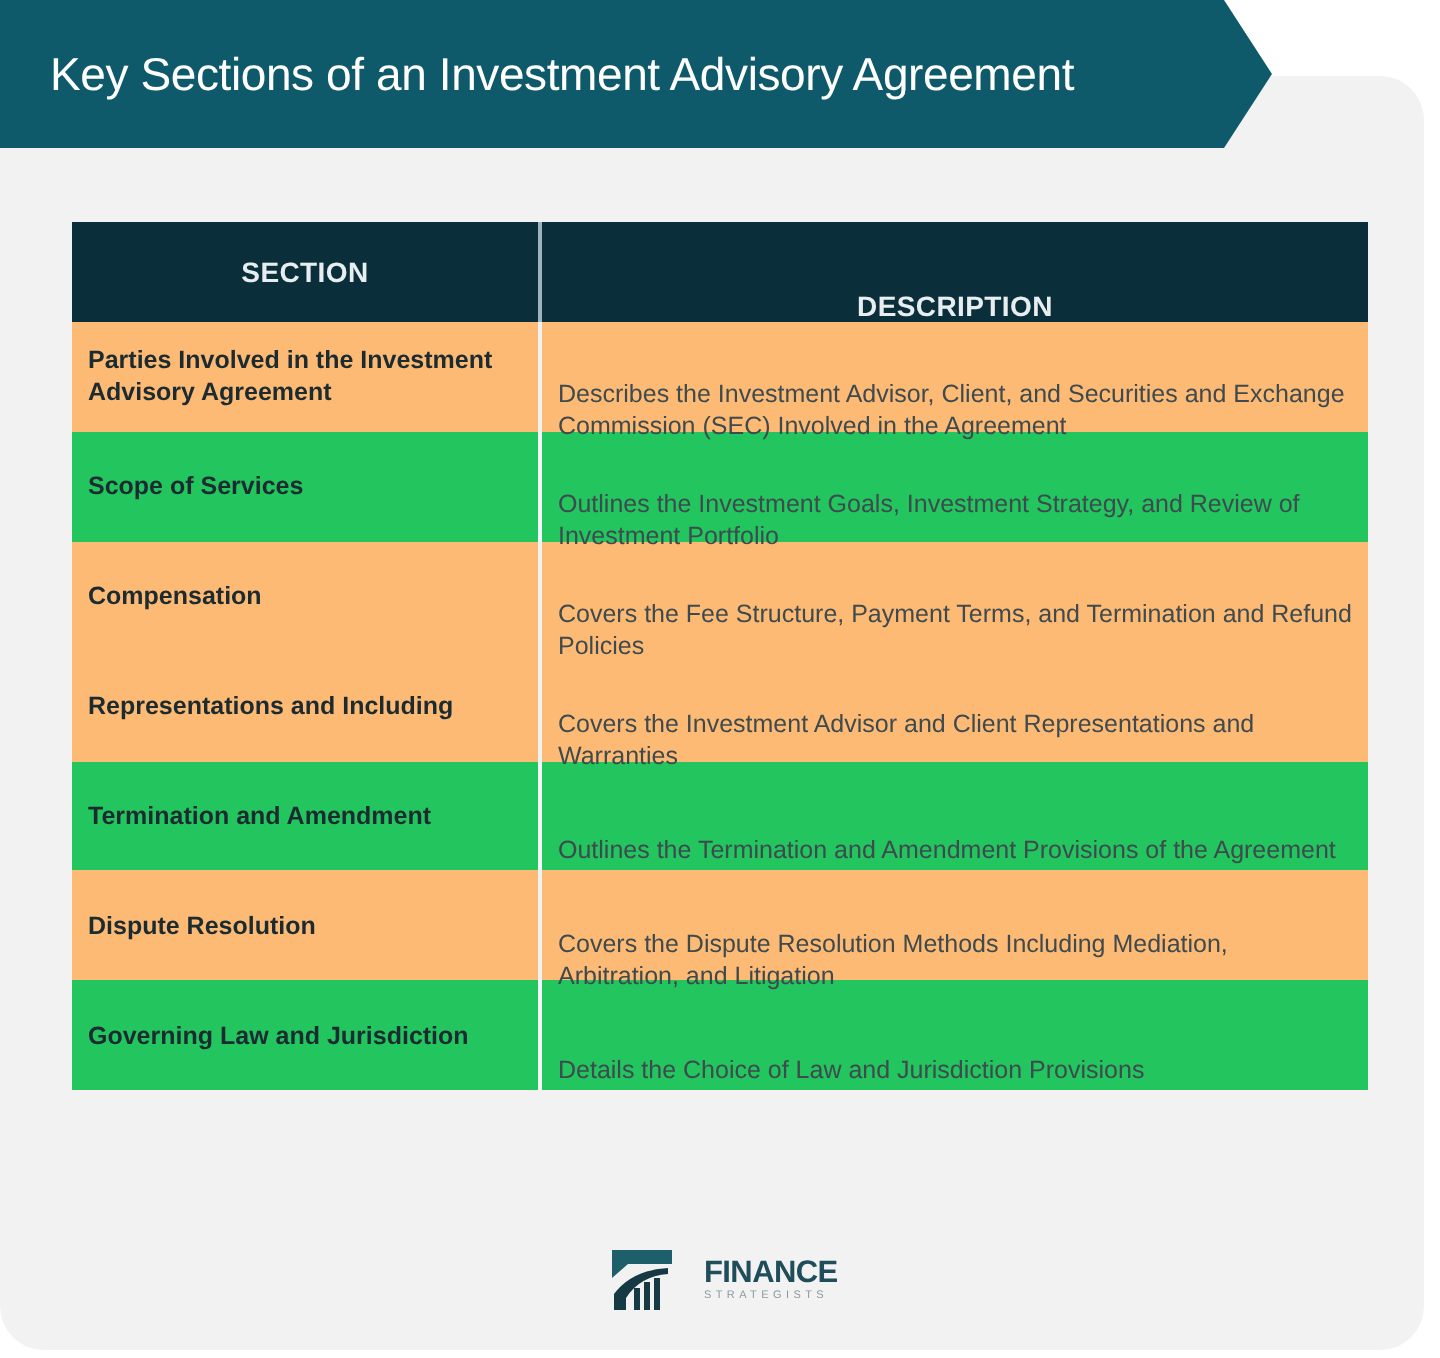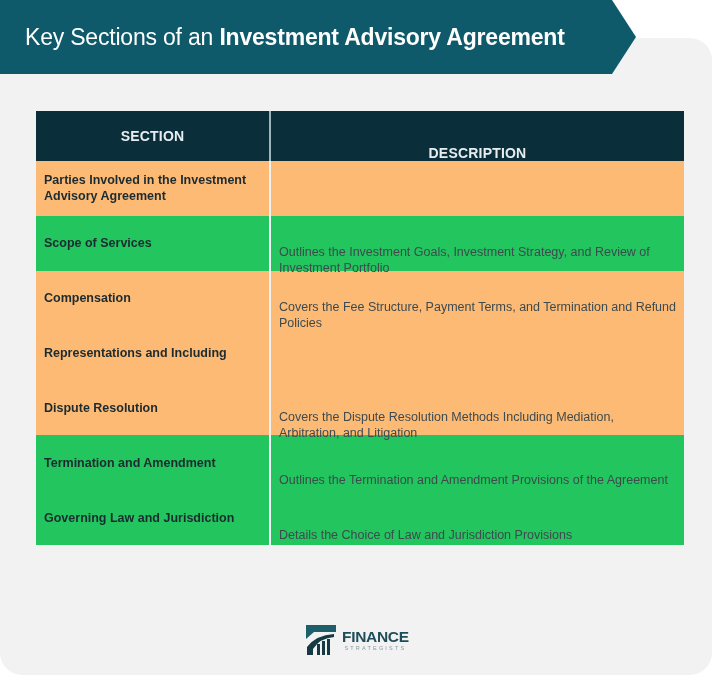--- a/index.html
+++ b/index.html
@@ -13,21 +13,21 @@
     background: #f2f2f2; border-radius: 0 22px 22px 22px;
   }
   .banner {
     position: absolute; left: 0; top: 0; width: 636px; height: 74px;
   }
   .banner svg { position: absolute; left: 0; top: 0; }
   .banner-title {
     position: absolute; left: 25px; top: 0; height: 74px; line-height: 74px;
     color: #ffffff; font-size: 23px; white-space: nowrap; letter-spacing: -0.2px;
   }
-  .banner-title .bold { font-weight: bold; }
+  .banner-title .bold { font-weight: normal; }
   .table {
     position: absolute; left: 36px; top: 111px; width: 648px;
     border-collapse: collapse;
   }
   .thead { display: flex; height: 50px; background: #0a2f3a; }
   .th {
     color: #e8eef0; font-weight: bold; font-size: 14px; display: flex;
     align-items: center; justify-content: center; letter-spacing: 0.2px;
   }
   .col1 { width: 233px; }
@@ -42,21 +42,21 @@
     font-weight: bold; color: #1c2b30; font-size: 12.5px; line-height: 16px;
     padding-left: 8px; display: flex; align-items: center; box-sizing: border-box;
   }
   .td2 {
     color: #3e4a4e; font-size: 12.5px; line-height: 16px;
     padding-left: 8px; padding-right: 8px; display: flex; align-items: center; box-sizing: border-box;
   }
   .logo {
     position: absolute; left: 306px; top: 624px; height: 32px; display: flex; align-items: center;
   }
-  .logo-text { margin-left: 6px; display: flex; flex-direction: column; text-align: center; }
+  .logo-text { margin-left: 16px; display: flex; flex-direction: column; }
   .logo-main { color: #1f4d5a; font-weight: bold; font-size: 15.5px; line-height: 15px; letter-spacing: -0.3px; }
   .logo-sub { color: #8a9aa0; font-size: 5.5px; letter-spacing: 2.2px; line-height: 8px; }
 </style>
 </head>
 <body>
 
 <div class="card"></div>
 
 <div class="banner">
   <svg width="636" height="74" viewBox="0 0 636 74">
@@ -70,44 +70,46 @@
 <div class="table">
   <div class="thead">
     <div class="th col1">SECTION</div>
     <div class="divider"></div>
     <div class="th col2">DESCRIPTION</div>
   </div>
 
   <div class="row odd">
     <div class="td1 col1">Parties Involved in the Investment Advisory Agreement</div>
     <div class="divider"></div>
+    <div class="td2 col2">Describes the Investment Advisor, Client, and Securities and Exchange Commission (SEC) Involved in the Agreement</div>
   </div>
   <div class="row even">
     <div class="td1 col1">Scope of Services</div>
     <div class="divider"></div>
     <div class="td2 col2">Outlines the Investment Goals, Investment Strategy, and Review of Investment Portfolio</div>
   </div>
   <div class="row odd">
     <div class="td1 col1">Compensation</div>
     <div class="divider"></div>
     <div class="td2 col2">Covers the Fee Structure, Payment Terms, and Termination and Refund Policies</div>
   </div>
   <div class="row odd">
     <div class="td1 col1">Representations and Including</div>
     <div class="divider"></div>
+    <div class="td2 col2">Covers the Investment Advisor and Client Representations and Warranties</div>
+  </div>
+  <div class="row even">
+    <div class="td1 col1">Termination and Amendment</div>
+    <div class="divider"></div>
+    <div class="td2 col2">Outlines the Termination and Amendment Provisions of the Agreement</div>
   </div>
   <div class="row odd">
     <div class="td1 col1">Dispute Resolution</div>
     <div class="divider"></div>
     <div class="td2 col2">Covers the Dispute Resolution Methods Including Mediation, Arbitration, and Litigation</div>
-  </div>
-  <div class="row even">
-    <div class="td1 col1">Termination and Amendment</div>
-    <div class="divider"></div>
-    <div class="td2 col2">Outlines the Termination and Amendment Provisions of the Agreement</div>
   </div>
   <div class="row even">
     <div class="td1 col1">Governing Law and Jurisdiction</div>
     <div class="divider"></div>
     <div class="td2 col2">Details the Choice of Law and Jurisdiction Provisions</div>
   </div>
 </div>
 
 <div class="logo">
   <svg width="30" height="30" viewBox="0 0 30 30">

